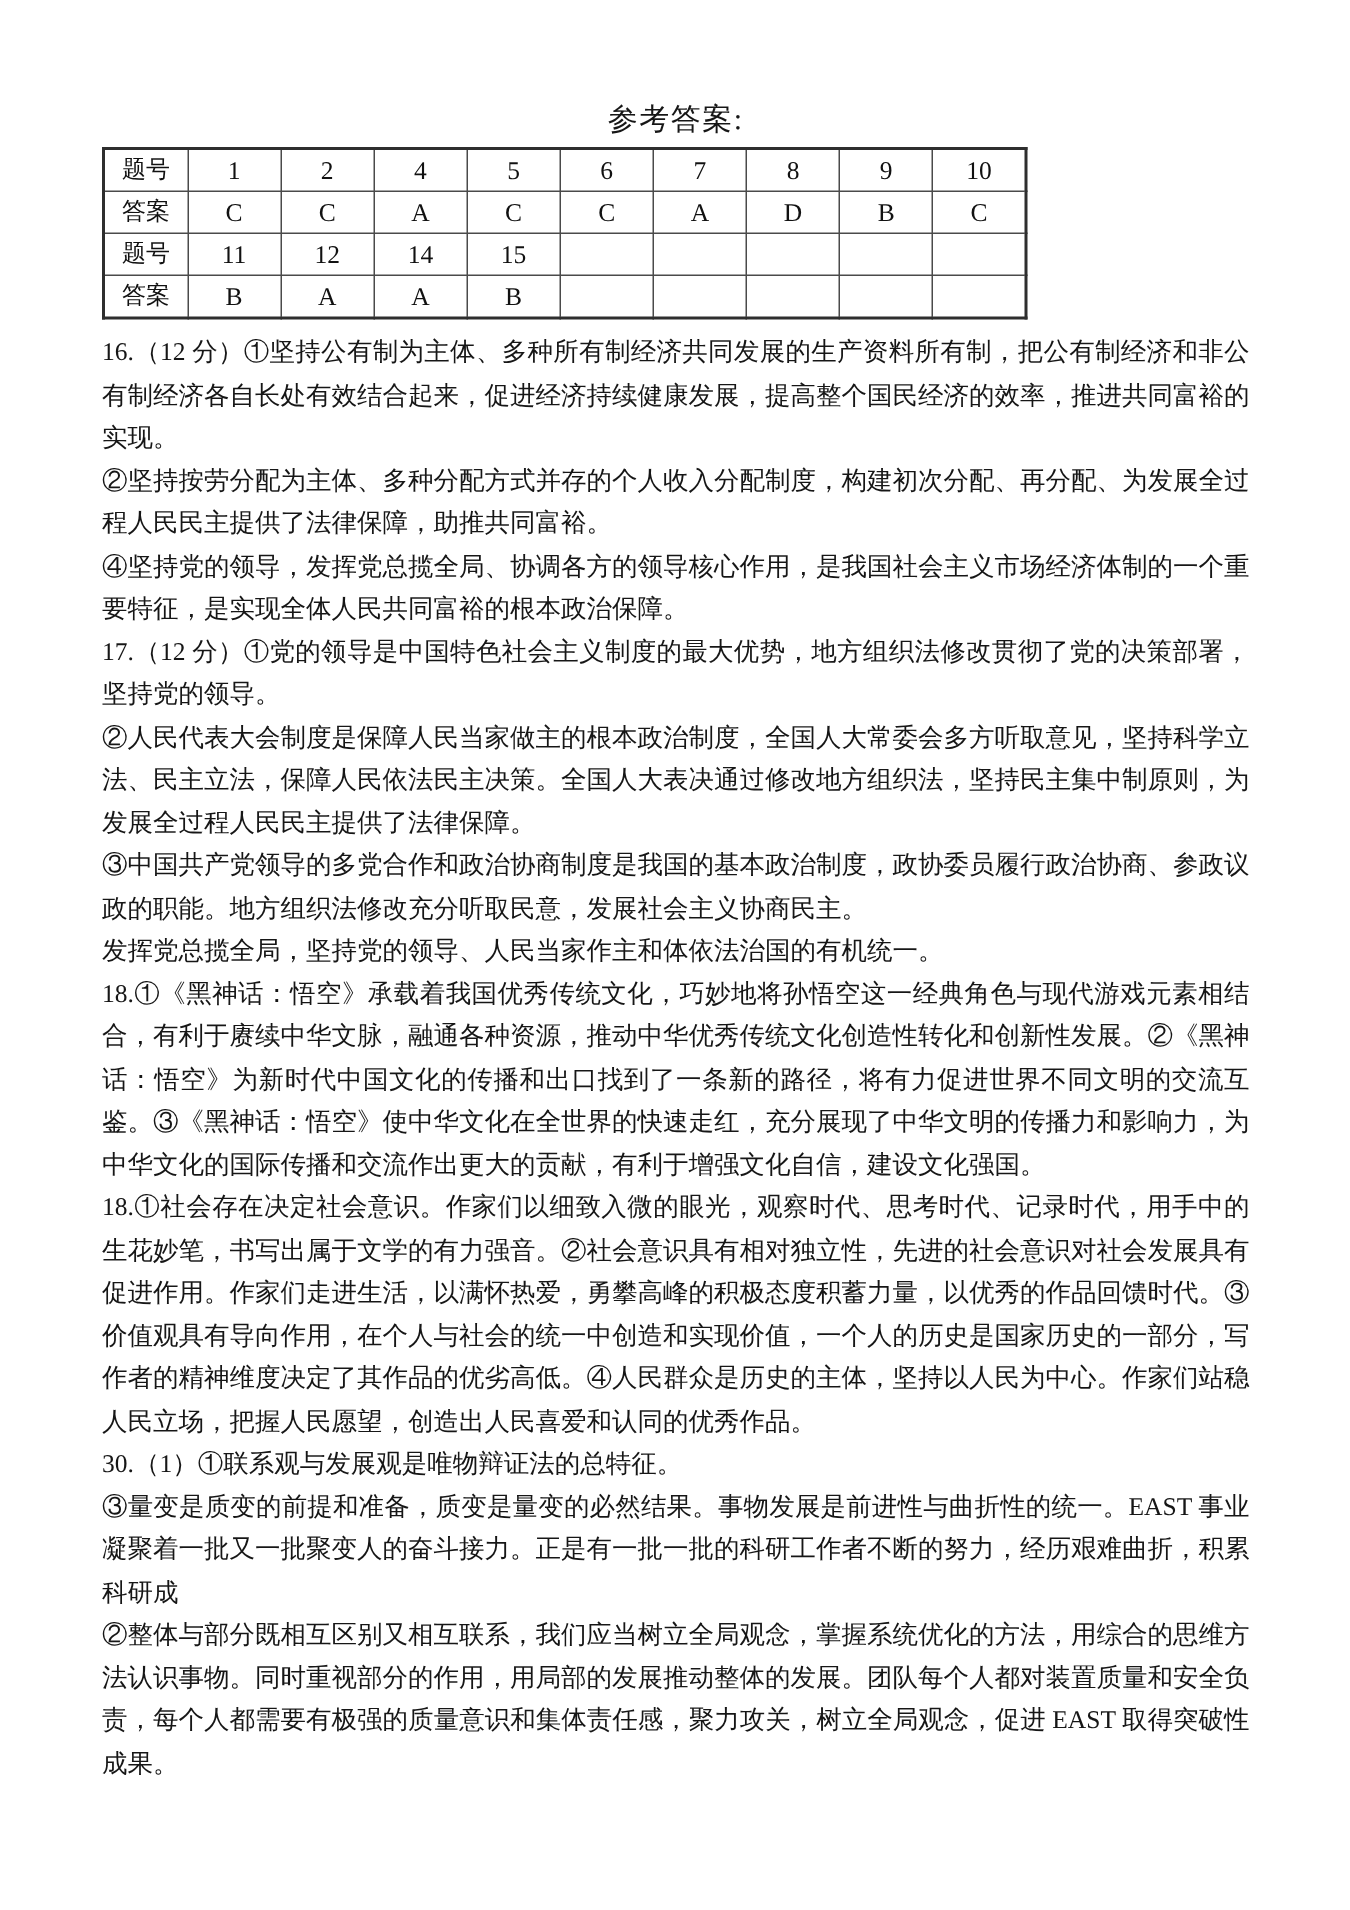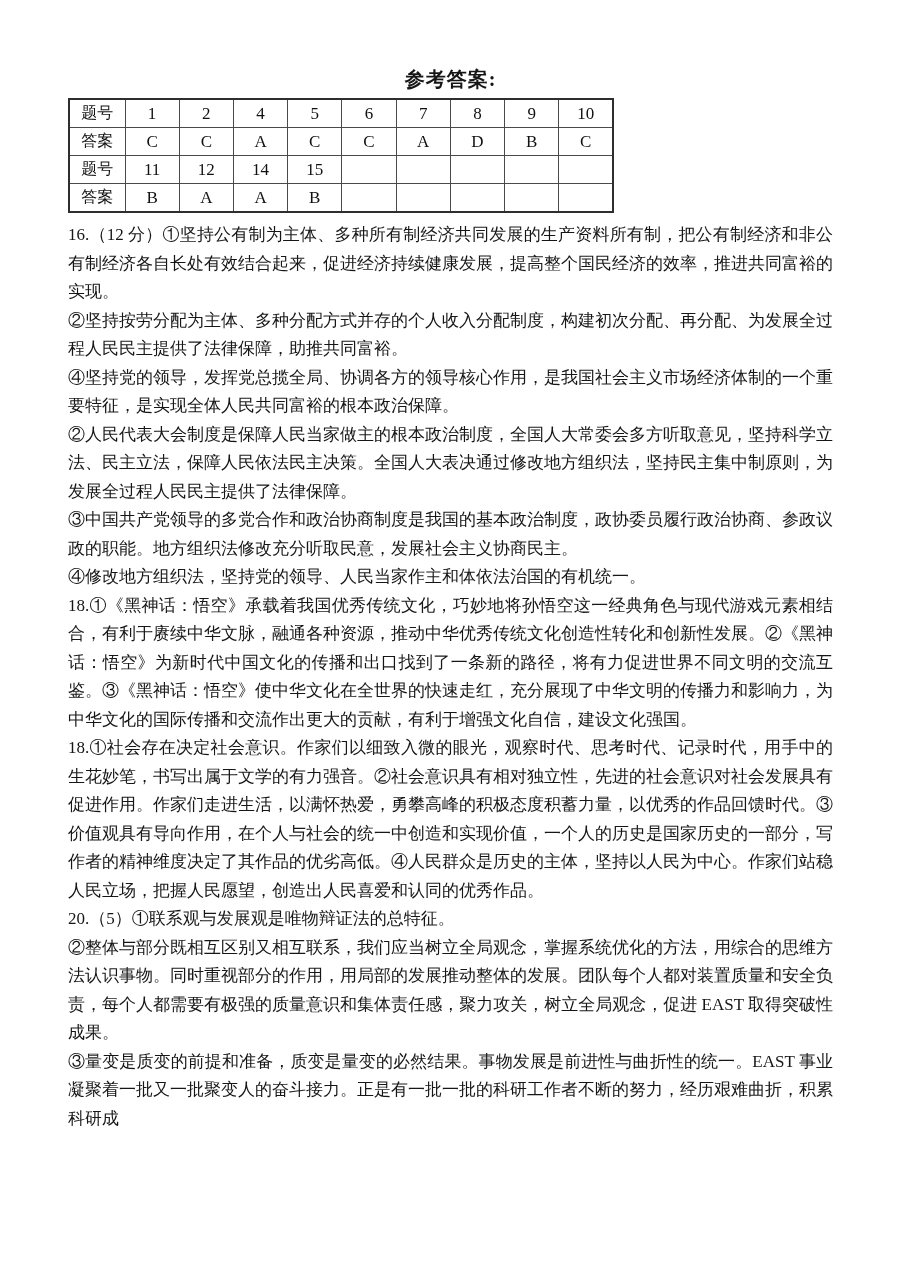--- a/index.html
+++ b/index.html
@@ -10,29 +10,29 @@
     color: #161616;
     font-family: "Liberation Serif", "DejaVu Serif", serif;
     overflow: hidden;
   }
   .page {
     box-sizing: border-box;
     padding: 66px 67px 0 68px;
   }
   .title {
     font-size: 20px;
-    font-weight: 700;
+    font-weight: 400;
     text-align: center;
     margin: 0 0 5px 0;
     letter-spacing: 1px;
   }
   table.answers {
     border-collapse: collapse;
     table-layout: fixed;
-    width: 546px;
+    width: 617px;
     border: 2px solid #2e2e2e;
   }
   table.answers col.c-label { width: 56px; }
   table.answers td {
     border: 1px solid #4a4a4a;
     height: 27px;
     padding: 0;
     text-align: center;
     vertical-align: middle;
     font-size: 17px;
@@ -118,23 +118,24 @@
         <td></td>
         <td></td>
       </tr>
     </tbody>
   </table>
 
   <div class="content">
     <p class="para">16.（12 分）①坚持公有制为主体、多种所有制经济共同发展的生产资料所有制，把公有制经济和非公有制经济各自长处有效结合起来，促进经济持续健康发展，提高整个国民经济的效率，推进共同富裕的实现。</p>
     <p class="para">②坚持按劳分配为主体、多种分配方式并存的个人收入分配制度，构建初次分配、再分配、为发展全过程人民民主提供了法律保障，助推共同富裕。</p>
     <p class="para">④坚持党的领导，发挥党总揽全局、协调各方的领导核心作用，是我国社会主义市场经济体制的一个重要特征，是实现全体人民共同富裕的根本政治保障。</p>
+    <p class="para">17.（12 分）①党的领导是中国特色社会主义制度的最大优势，地方组织法修改贯彻了党的决策部署，坚持党的领导。</p>
     <p class="para">②人民代表大会制度是保障人民当家做主的根本政治制度，全国人大常委会多方听取意见，坚持科学立法、民主立法，保障人民依法民主决策。全国人大表决通过修改地方组织法，坚持民主集中制原则，为发展全过程人民民主提供了法律保障。</p>
     <p class="para">③中国共产党领导的多党合作和政治协商制度是我国的基本政治制度，政协委员履行政治协商、参政议政的职能。地方组织法修改充分听取民意，发展社会主义协商民主。</p>
-    <p class="para">④修改地方组织法，坚持党的领导、人民当家作主和体依法治国的有机统一。</p>
+    <p class="para">发挥党总揽全局，坚持党的领导、人民当家作主和体依法治国的有机统一。</p>
     <p class="para">18.①《黑神话：悟空》承载着我国优秀传统文化，巧妙地将孙悟空这一经典角色与现代游戏元素相结合，有利于赓续中华文脉，融通各种资源，推动中华优秀传统文化创造性转化和创新性发展。②《黑神话：悟空》为新时代中国文化的传播和出口找到了一条新的路径，将有力促进世界不同文明的交流互鉴。③《黑神话：悟空》使中华文化在全世界的快速走红，充分展现了中华文明的传播力和影响力，为中华文化的国际传播和交流作出更大的贡献，有利于增强文化自信，建设文化强国。</p>
     <p class="para">18.①社会存在决定社会意识。作家们以细致入微的眼光，观察时代、思考时代、记录时代，用手中的生花妙笔，书写出属于文学的有力强音。②社会意识具有相对独立性，先进的社会意识对社会发展具有促进作用。作家们走进生活，以满怀热爱，勇攀高峰的积极态度积蓄力量，以优秀的作品回馈时代。③价值观具有导向作用，在个人与社会的统一中创造和实现价值，一个人的历史是国家历史的一部分，写作者的精神维度决定了其作品的优劣高低。④人民群众是历史的主体，坚持以人民为中心。作家们站稳人民立场，把握人民愿望，创造出人民喜爱和认同的优秀作品。</p>
-    <p class="para">20.（5）①联系观与发展观是唯物辩证法的总特征。</p>
+    <p class="para">30.（1）①联系观与发展观是唯物辩证法的总特征。</p>
+    <p class="para">③量变是质变的前提和准备，质变是量变的必然结果。事物发展是前进性与曲折性的统一。EAST 事业凝聚着一批又一批聚变人的奋斗接力。正是有一批一批的科研工作者不断的努力，经历艰难曲折，积累科研成</p>
     <p class="para">②整体与部分既相互区别又相互联系，我们应当树立全局观念，掌握系统优化的方法，用综合的思维方法认识事物。同时重视部分的作用，用局部的发展推动整体的发展。团队每个人都对装置质量和安全负责，每个人都需要有极强的质量意识和集体责任感，聚力攻关，树立全局观念，促进 EAST 取得突破性成果。</p>
-    <p class="para">③量变是质变的前提和准备，质变是量变的必然结果。事物发展是前进性与曲折性的统一。EAST 事业凝聚着一批又一批聚变人的奋斗接力。正是有一批一批的科研工作者不断的努力，经历艰难曲折，积累科研成</p>
   </div>
 
 </div>
 
 </body></html>

